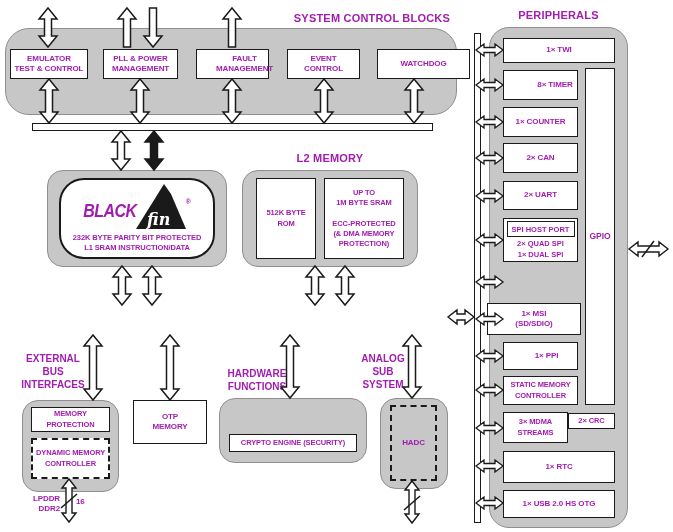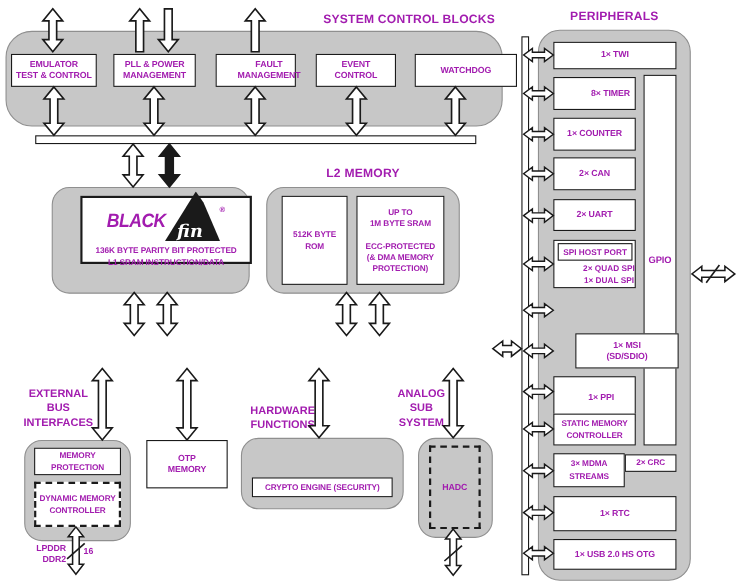--- a/index.html
+++ b/index.html
@@ -39,30 +39,30 @@
 MANAGEMENT</div>
   <div class="abs wbox t8" style="left:196px;top:49px;width:73px;height:30px;padding-left:24px;">FAULT
 MANAGEMENT</div>
   <div class="abs wbox t8" style="left:287px;top:49px;width:73px;height:30px;">EVENT
 CONTROL</div>
   <div class="abs wbox t8" style="left:377px;top:49px;width:93px;height:30px;">WATCHDOG</div>
 
   <div class="abs" style="left:32px;top:123px;width:401px;height:8px;background:#fff;border:1.5px solid #1a1a1a;z-index:2;"></div>
 
   <div class="abs gray" style="left:47px;top:170px;width:180px;height:97px;"></div>
-  <div class="abs wbox corebox" style="left:73px;top:178px;width:156px;height:62px;">
+  <div class="abs wbox corebox" style="left:59px;top:178px;width:156px;height:81px;border-radius:25px;">
     <div class="logo-row">
       <span class="logo-black">BLACK</span>
       <svg width="52" height="46" viewBox="0 0 52 46">
         <polygon points="2,45 30,0 37,10 52,45" fill="#1a1a1a"></polygon>
         <text x="13" y="41" fill="#ffffff" font-family="DejaVu Serif, serif" font-style="italic" font-weight="700" font-size="16">fin</text>
       </svg>
       <span class="logo-reg">®</span>
     </div>
-    <div class="lbl t75">136K BYTE PARITY BIT PROTECTED
+    <div class="lbl t75">232K BYTE PARITY BIT PROTECTED
 L1 SRAM INSTRUCTION/DATA</div>
   </div>
 
   <div class="abs lbl t11" style="left:270px;top:152px;width:120px;">L2 MEMORY</div>
   <div class="abs gray" style="left:242px;top:170px;width:176px;height:97px;"></div>
   <div class="abs wbox t75" style="left:256px;top:178px;width:60px;height:81px;">512K BYTE
 ROM</div>
   <div class="abs wbox t75" style="left:324px;top:178px;width:80px;height:81px;">UP TO
 1M BYTE SRAM
 
@@ -102,29 +102,29 @@
   <div class="abs" style="left:474px;top:33px;width:7px;height:490px;background:#fff;border:1.5px solid #1a1a1a;z-index:2;"></div>
 
   <div class="abs wbox t8" style="left:585px;top:68px;width:30px;height:337px;font-size:8.5px;">GPIO</div>
 
   <div class="abs wbox t8" style="left:503px;top:38px;width:112px;height:25px;">1× TWI</div>
   <div class="abs wbox t8" style="left:503px;top:70px;width:75px;height:30px;padding-left:29px;">8× TIMER</div>
   <div class="abs wbox t8" style="left:503px;top:107px;width:75px;height:30px;">1× COUNTER</div>
   <div class="abs wbox t8" style="left:503px;top:143px;width:75px;height:30px;">2× CAN</div>
   <div class="abs wbox t8" style="left:503px;top:181px;width:75px;height:29px;">2× UART</div>
 
-  <div class="abs wbox" style="left:503px;top:218px;width:75px;height:44px;flex-direction:column;justify-content:flex-start;align-items:flex-end;">
+  <div class="abs wbox" style="left:503px;top:218px;width:75px;height:44px;flex-direction:column;justify-content:flex-start;">
     <div class="spi-inner" style="width:66px;">SPI HOST PORT</div>
     <div class="spi-lines">2× QUAD SPI
 1× DUAL SPI</div>
   </div>
 
-  <div class="abs wbox t8" style="left:523px;top:303px;width:94px;height:32px;">1× MSI
+  <div class="abs wbox t8" style="left:487px;top:303px;width:94px;height:32px;">1× MSI
 (SD/SDIO)</div>
-  <div class="abs wbox t8" style="left:503px;top:342px;width:75px;height:41px;padding-left:12px;">1× PPI</div>
+  <div class="abs wbox t8" style="left:503px;top:342px;width:75px;height:28px;padding-left:12px;">1× PPI</div>
   <div class="abs wbox t75" style="left:503px;top:376px;width:75px;height:29px;">STATIC MEMORY
 CONTROLLER</div>
   <div class="abs wbox t75" style="left:503px;top:412px;width:65px;height:31px;">3× MDMA
 STREAMS</div>
   <div class="abs wbox t75" style="left:568px;top:413px;width:47px;height:16px;text-align:right;">2× CRC</div>
   <div class="abs wbox t8" style="left:503px;top:451px;width:112px;height:32px;">1× RTC</div>
   <div class="abs wbox t8" style="left:503px;top:490px;width:112px;height:28px;">1× USB 2.0 HS OTG</div>
 
   <svg id="arrows" width="673" height="532" viewBox="0 0 673 532">
       <polygon points="48,8 57,19 51.5,19 51.5,36 57,36 48,47 39,36 44.5,36 44.5,19 39,19" fill="#ffffff" stroke="#1a1a1a" stroke-width="1.5" stroke-linejoin="miter"></polygon>

